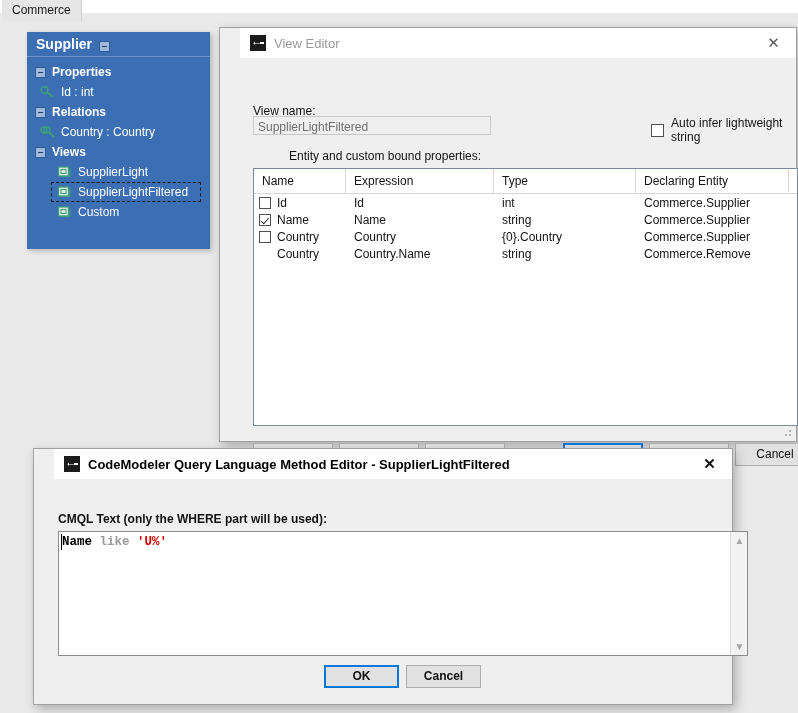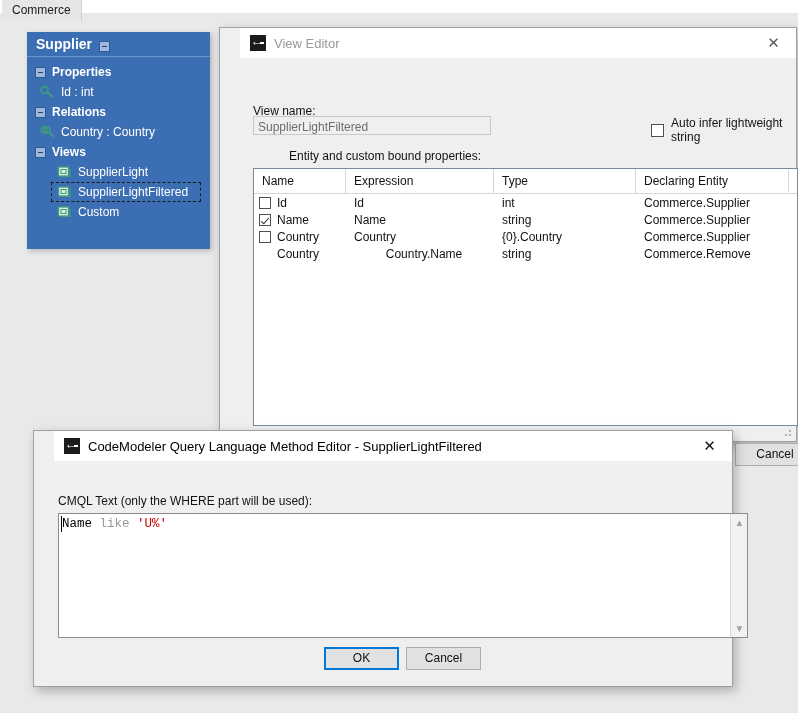--- a/index.html
+++ b/index.html
@@ -303,22 +303,22 @@
   }
 
   
   .grip { position: absolute; right: 3px; bottom: 3px; width: 12px; height: 12px; }
   .grip i {
     position: absolute; width: 2px; height: 2px; background: #b4b4b4;
   }
 
   
   #cmql-dialog {
-    left: 33px; top: 430px;
-    width: 700px; height: 257px;
+    left: 33px; top: 448px;
+    width: 700px; height: 257px; font-weight: bold;
   }
   .cmql-body {
     position: relative;
     height: 225px;
     background: #efefef;
   }
   .editor-area {
     position: absolute;
     left: 4px; top: 52px;
     width: 690px; height: 125px;
@@ -493,21 +493,21 @@
             </div>
             <div class="gc" style="width:148px;">Country</div>
             <div class="gc" style="width:142px;">{0}.Country</div>
             <div class="gc" style="width:161px;">Commerce.Supplier</div>
           </div>
           <div class="grow">
             <div class="gc namecell" style="width:92px;">
               <span class="gchk none"></span>
               <span>Country</span>
             </div>
-            <div class="gc" style="width:148px;text-align:center;">Country.Name</div>
+            <div class="gc" style="width:148px;">Country.Name</div>
             <div class="gc" style="width:142px;">string</div>
             <div class="gc" style="width:161px;">Commerce.Remove</div>
           </div>
         </div>
       </div>
 
       <div class="btn" style="left:13px; top:385px; width:80px;">Add</div>
       <div class="btn disabled" style="left:99px; top:385px; width:80px;">Remove</div>
       <div class="btn disabled" style="left:185px; top:385px; width:80px;">Modify</div>
       <div class="btn default" style="left:323px; top:385px; width:80px;">Edit Where</div>

